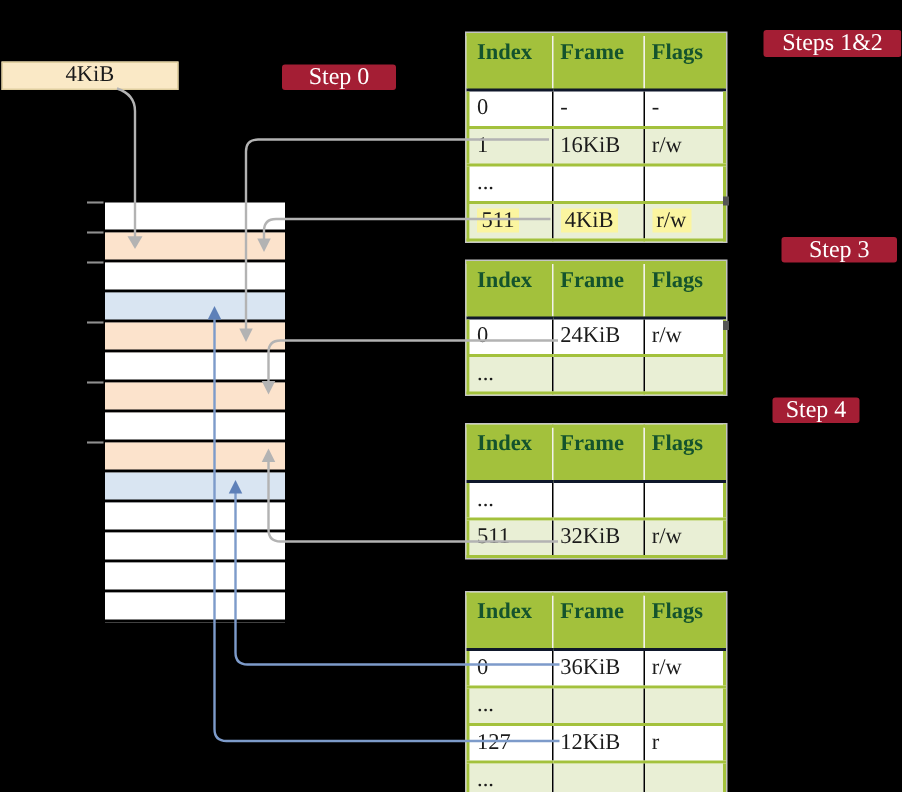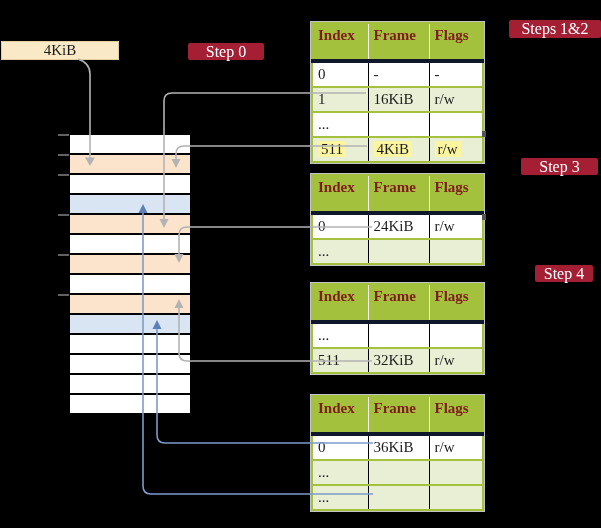--- a/index.html
+++ b/index.html
@@ -28,38 +28,38 @@
     color:#1a1a1a;font-size:15px;line-height:16px;text-align:center;
   }
   
   .badge{
     position:absolute;background:var(--badge-red);color:#fff;
     font-size:16px;text-align:center;border-radius:2px;
   }
   #badge-0{left:188px;top:43px;width:76px;height:17px;line-height:17px;}
   #badge-12{left:509px;top:20px;width:92px;height:18px;line-height:18px;}
   #badge-3{left:521px;top:158px;width:77px;height:17px;line-height:17px;}
-  #badge-4{left:515px;top:265px;width:58px;height:17px;line-height:17px;margin-left:20px;}
+  #badge-4{left:515px;top:265px;width:58px;height:17px;line-height:17px;}
   
   #memstrip{position:absolute;left:70px;top:135px;width:120px;height:280px;}
   .mrow{height:20px;box-sizing:border-box;border-bottom:2px solid #000;}
   .mrow.white{background:#ffffff;}
   .mrow.orange{background:var(--frame-orange);}
   .mrow.blue{background:var(--frame-blue);}
   
   table.pt{
     position:absolute;left:311px;width:171px;table-layout:fixed;
     border-collapse:collapse;border:2px solid var(--table-header-green);
     background:#fff;font-size:15px;box-shadow:0 0 0 1px rgba(230,230,230,.85);
   }
   table.pt col.c1{width:56px;} table.pt col.c2{width:61px;} table.pt col.c3{width:54px;}
   table.pt th{
-    background:var(--table-header-green);color:#7f1d1d;font-weight:bold;
+    background:var(--table-header-green);color:#14532d;font-weight:bold;
     text-align:left;font-size:15px;height:19px;padding:2px 0 14px 5px;
-    border-bottom:4px solid #0f172a;
+    border-bottom:2px solid #0f172a;
   }
   table.pt th + th{border-left:1px solid #F2F2EA;}
   table.pt td{
     height:23px;padding:0 0 0 5px;color:#1b1b1b;background:#fff;
     overflow:hidden;white-space:nowrap;
   }
   table.pt td + td{border-left:1px solid #000;}
   table.pt tbody tr + tr td{border-top:2px solid var(--table-header-green);}
   table.pt tr.shaded td{background:var(--table-row-green);}
   #pt0{top:22px;} #pt1{top:174px;} #pt2{top:283px;} #pt3{top:395px;}
@@ -207,20 +207,25 @@
         <tr>
           <td>0</td>
           <td>36KiB</td>
           <td>r/w</td>
         </tr>
         <tr class="shaded">
           <td>...</td>
           <td></td>
           <td></td>
         </tr>
+        <tr>
+          <td>127</td>
+          <td>12KiB</td>
+          <td>r</td>
+        </tr>
         <tr class="shaded">
           <td>...</td>
           <td></td>
           <td></td>
         </tr>
       </tbody>
   </table>
 
   <svg id="overlay" width="601" height="528" viewBox="0 0 601 528">
 

